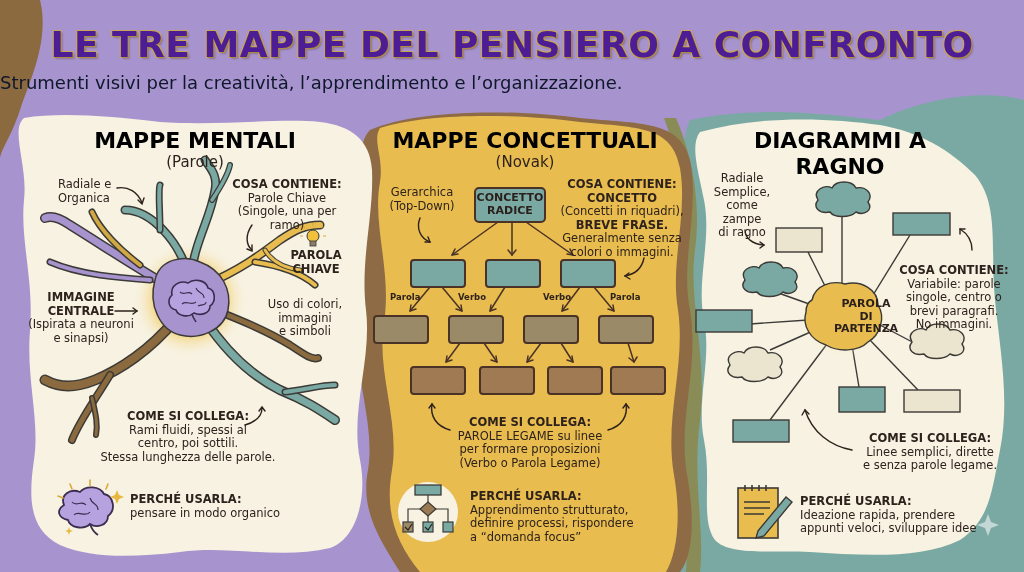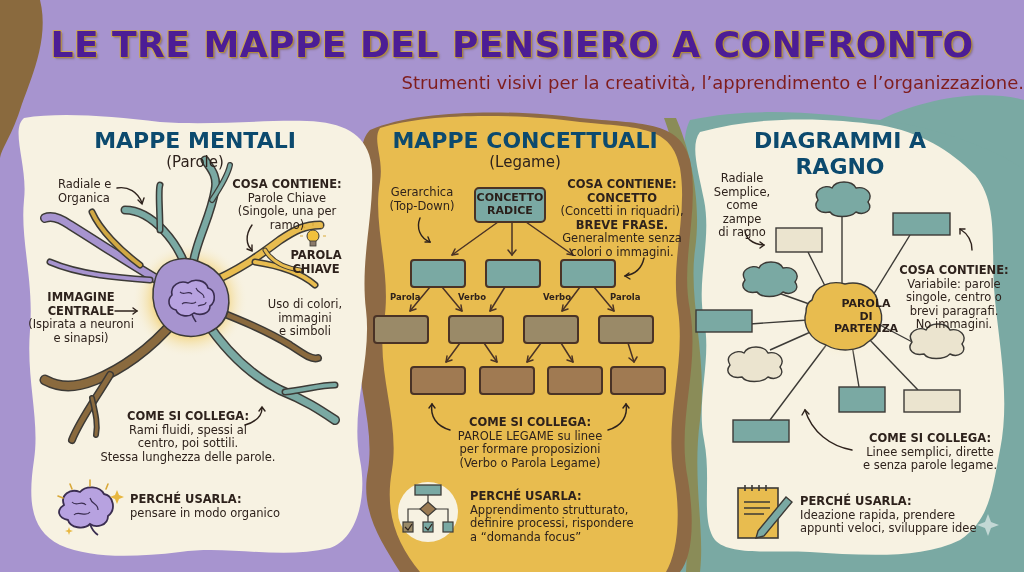--- a/index.html
+++ b/index.html
@@ -11,25 +11,25 @@
     color: #3a2a22;
   }
   .bg-svg { position: absolute; left: 0; top: 0; width: 1024px; height: 572px; }
   .title {
     position: absolute; left: 0; top: 24px; width: 1024px; text-align: center;
     font-family: "DejaVu Sans", sans-serif; font-weight: bold; font-size: 36px;
     color: #4c1d95; letter-spacing: 0.5px;
     text-shadow: 1px 1px 0 #b08a3e, -1px -1px 0 #c9a557, 1px -1px 0 #c9a557, -1px 1px 0 #c9a557, 2px 2px 2px rgba(90,60,20,0.35);
   }
   .subtitle {
-    position: absolute; left: 0; top: 72px; width: 1024px; text-align: right;
-    font-size: 18px; color: #7f1d1d; font-family: "DejaVu Sans", sans-serif;
+    position: absolute; left: 0; top: 72px; width: 1024px; text-align: left;
+    font-size: 18px; color: #0f172a; font-family: "DejaVu Sans", sans-serif;
   }
   .txt { position: absolute; font-family: "DejaVu Sans", sans-serif; color: #2e221c; line-height: 1.18; }
-  .panel-title { font-weight: bold; font-size: 22px; color: #0c4a6e; }
+  .panel-title { font-weight: bold; font-size: 22px; color: #000000; }
   .panel-sub { font-size: 15px; }
   .small { font-size: 11.5px; }
   .b { font-weight: bold; }
   .center { text-align: center; }
   .label-tiny { font-size: 8.5px; font-weight: bold; }
   .boxlabel { position: absolute; display: flex; align-items: center; justify-content: center; text-align: center; font-weight: bold; font-size: 11px; font-family: "DejaVu Sans", sans-serif; color: #2a1f1a; line-height: 1.15; }
 </style>
 </head>
 <body>
 
@@ -262,21 +262,21 @@
       <path d="M428 502 L436 509 L428 516 L420 509 Z" fill="#9a7a52" stroke="#3c3a36" stroke-width="1.2"></path>
       <path d="M420 509 L408 509 L408 522 M436 509 L448 509 L448 522 M428 516 L428 522" stroke="#3c3a36" stroke-width="1.2" fill="none"></path>
       <rect x="403" y="522" width="10" height="10" fill="#9a8a68" stroke="#3c3a36" stroke-width="1.2"></rect>
       <rect x="423" y="522" width="10" height="10" fill="#7aa9a3" stroke="#3c3a36" stroke-width="1.2"></rect>
       <rect x="443" y="522" width="10" height="10" fill="#7aa9a3" stroke="#3c3a36" stroke-width="1.2"></rect>
       <path d="M405 527 L408 530 L412 524 M425 527 L428 530 L432 524" stroke="#2e221c" stroke-width="1.2" fill="none"></path>
     </g>
   </svg>
 
   <div class="txt panel-title center" style="left:380px; top:128px; width:290px;">MAPPE CONCETTUALI</div>
-  <div class="txt panel-sub center" style="left:380px; top:154px; width:290px;">(Legame)</div>
+  <div class="txt panel-sub center" style="left:380px; top:154px; width:290px;">(Novak)</div>
 
   <div class="txt small center" style="left:384px; top:186px; width:76px;">
     <div>Gerarchica</div>
       <div>(Top-Down)</div>
   </div>
 
   <div class="boxlabel" style="left:475px; top:188px; width:70px; height:34px;">
     <div>
         <div>CONCETTO</div>
         <div>RADICE</div>

